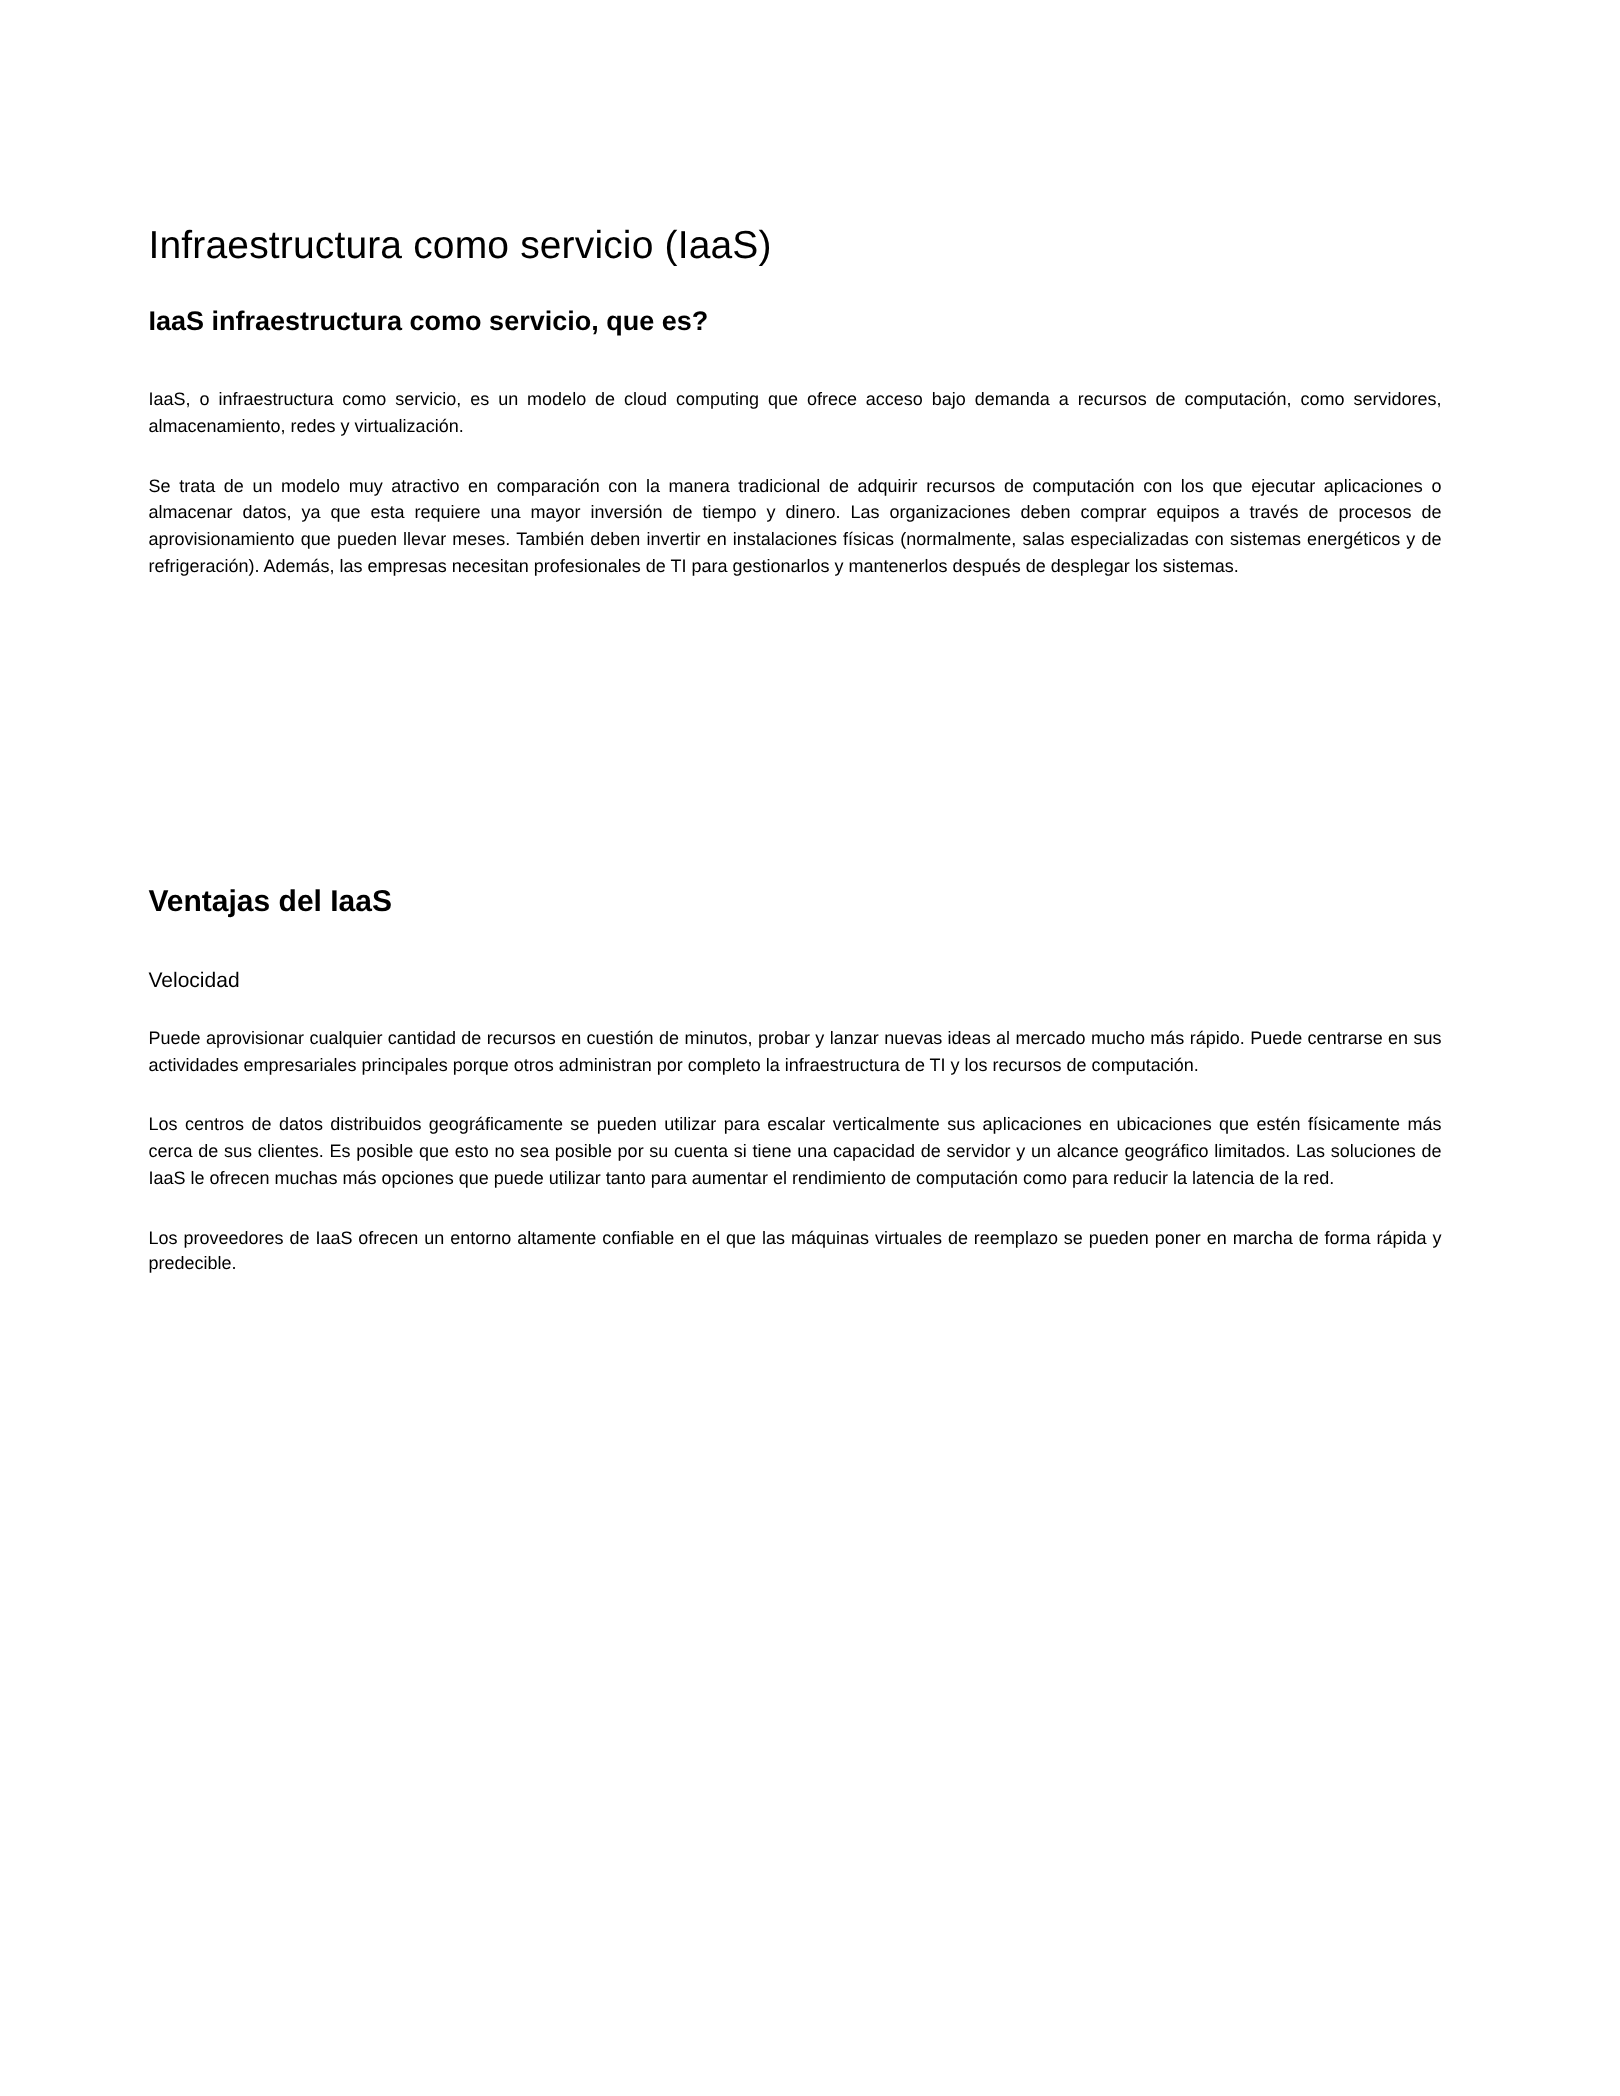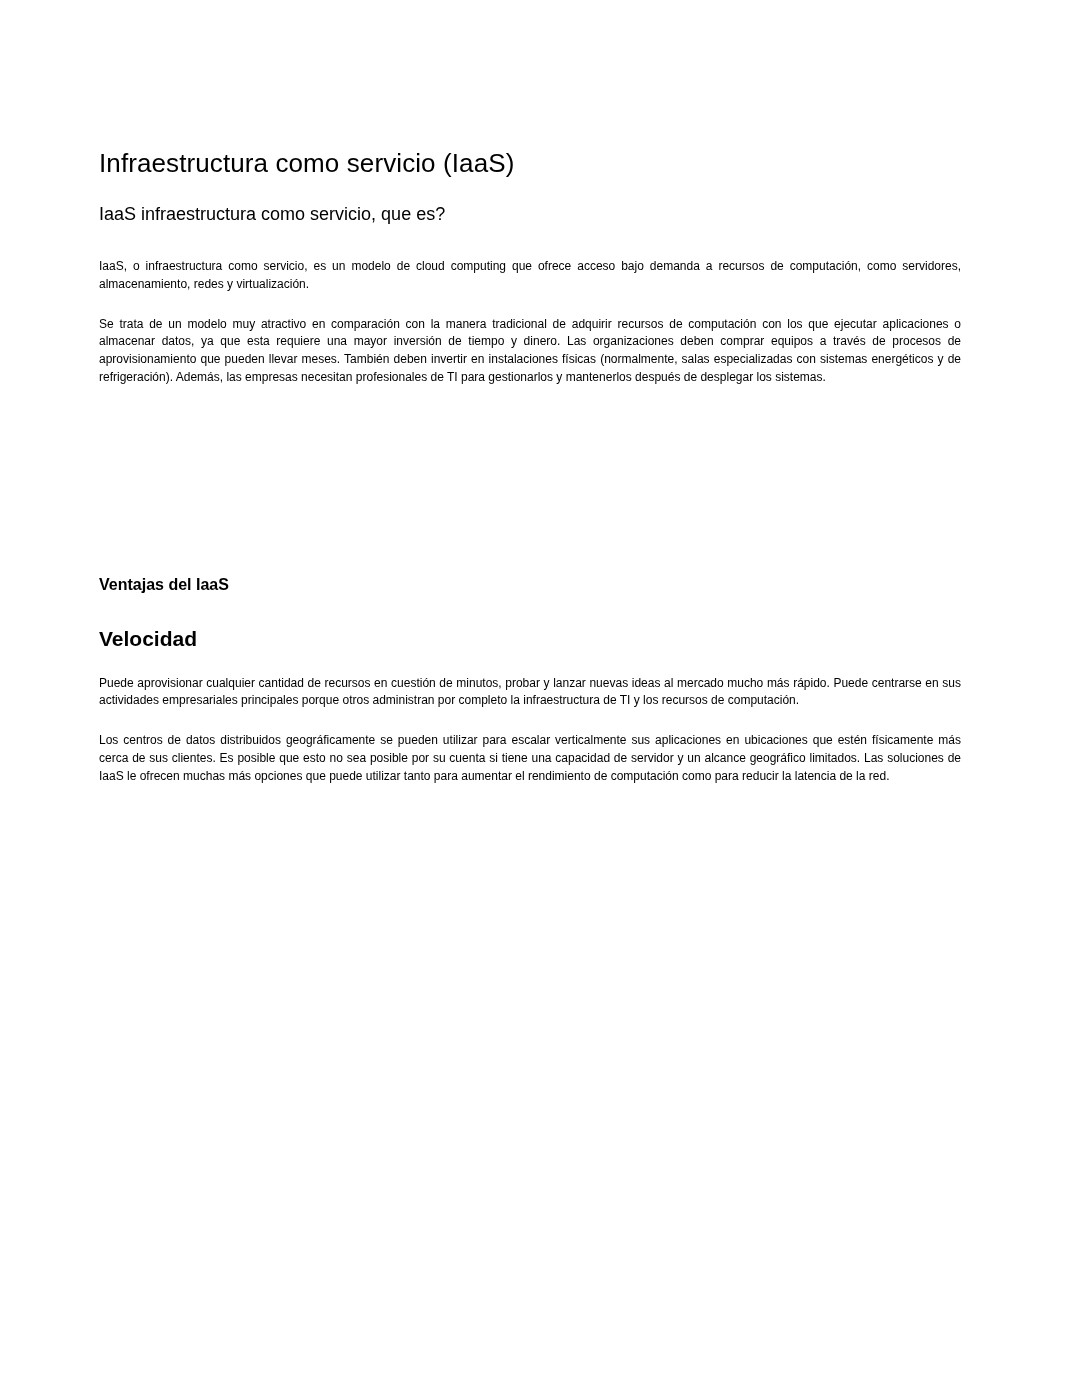--- a/index.html
+++ b/index.html
@@ -24,48 +24,48 @@
   }
   .doc-title {
     font-size: 26px;
     font-weight: 400;
     line-height: 1.18;
     margin: 0 0 24px 0;
     letter-spacing: 0.1px;
   }
   .subtitle {
     font-size: 18px;
-    font-weight: 400;
+    font-weight: 700;
     line-height: 1.3;
     margin: 0 0 32px 0;
   }
   .body-par {
     font-size: 12px;
     font-weight: 400;
     line-height: 1.48;
     text-align: justify;
     text-justify: inter-word;
     margin: 0 0 22px 0;
     hyphens: none;
   }
   .spacer-lg {
     height: 64px;
   }
   .spacer-xl {
     height: 98px;
   }
   .minor-heading {
-    font-size: 16px;
+    font-size: 20px;
     font-weight: 700;
     line-height: 1.3;
-    margin: 4px 0 30px 0;
+    margin: 17px 0 30px 0;
   }
   .section-heading {
-    font-size: 21px;
-    font-weight: 700;
+    font-size: 14px;
+    font-weight: 400;
     line-height: 1.3;
     margin: 0 0 22px 0;
   }
   .section-heading.spaced-top {
     margin-top: 32px;
   }
   .last-par {
     margin-bottom: 0;
   }
 </style>
@@ -90,14 +90,15 @@
   <p class="minor-heading">Ventajas del IaaS</p>
 
   <h2 class="section-heading">Velocidad</h2>
 
   <p class="body-par">Puede aprovisionar cualquier cantidad de recursos en cuestión de minutos, probar y lanzar nuevas ideas al mercado mucho más rápido. Puede centrarse en sus actividades empresariales principales porque otros administran por completo la infraestructura de TI y los recursos de computación.</p>
 
 
   <p class="body-par">Los centros de datos distribuidos geográficamente se pueden utilizar para escalar verticalmente sus aplicaciones en ubicaciones que estén físicamente más cerca de sus clientes. Es posible que esto no sea posible por su cuenta si tiene una capacidad de servidor y un alcance geográfico limitados. Las soluciones de IaaS le ofrecen muchas más opciones que puede utilizar tanto para aumentar el rendimiento de computación como para reducir la latencia de la red.</p>
 
 
+  <p class="body-par last-par">Los proveedores de IaaS ofrecen un entorno altamente confiable en el que las máquinas virtuales de reemplazo se pueden poner en marcha de forma rápida y predecible.</p>
 
 </div>
 
 </body></html>

